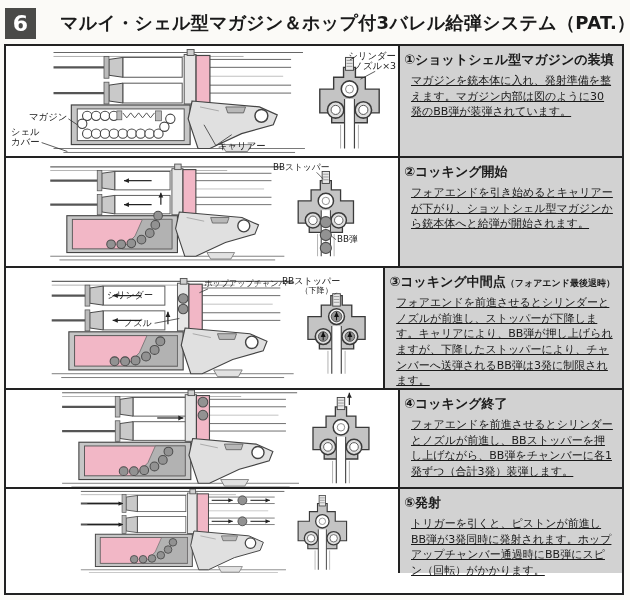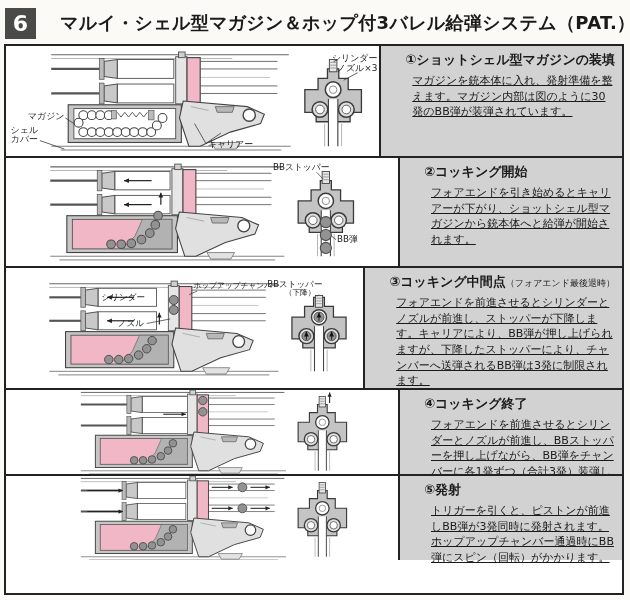--- a/index.html
+++ b/index.html
@@ -17,29 +17,29 @@
   }
   .title{margin-left:24px;font-size:18px;font-weight:bold;letter-spacing:.3px;white-space:nowrap;}
   .frame{
     position:absolute;left:4px;top:44px;width:620px;height:551px;
     border:2px solid #222;background:#fff;box-sizing:border-box;
     display:flex;flex-direction:column;
   }
   .row{display:flex;box-sizing:border-box;}
   .row + .row{border-top:2px solid #222;}
   .row-1{height:110px;} .row-2{height:110px;} .row-3{height:122px;}
-  .row-4{height:86px;}  .row-5{height:86px;}
+  .row-4{height:99px;}  .row-5{height:86px;}
   .diagram{flex:1 1 auto;background:#fff;overflow:hidden;}
   .diagram svg{width:100%;height:100%;display:block;}
   .panel{
     flex:0 0 224px;border-left:2px solid #222;box-sizing:border-box;
-    background:#d2d2d2;padding:6px 7px 4px 24px;
+    background:#d2d2d2;padding:6px 7px 4px 4px;
   }
   .heading{font-size:13px;font-weight:600;white-space:nowrap;line-height:1.25;}
-  .heading .note{font-size:9px;font-weight:400;margin-top:36px;}
+  .heading .note{font-size:9px;font-weight:700;margin-top:36px;}
   .body{margin:5px 0 0 0;padding-left:7px;font-size:11px;line-height:1.42;letter-spacing:0;text-decoration:underline;}
   svg text{font-family:inherit;fill:#1a1a1a;}
 </style>
 </head>
 <body>
 
 <div class="header">
   <div class="badge" style="background: rgb(74, 74, 72);">6</div>
   <div class="title">マルイ・シェル型マガジン＆ホップ付3バレル給弾システム（PAT.）</div>
 </div>

